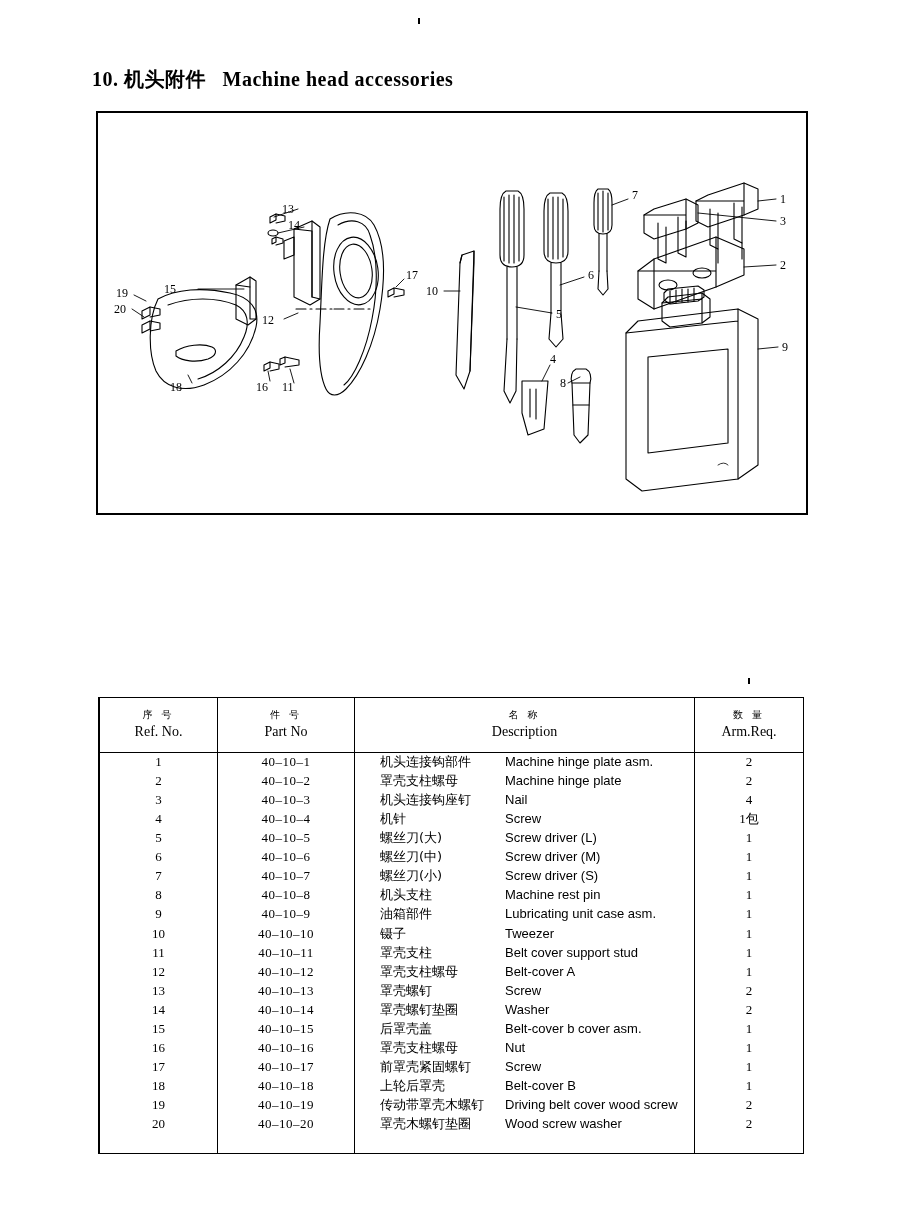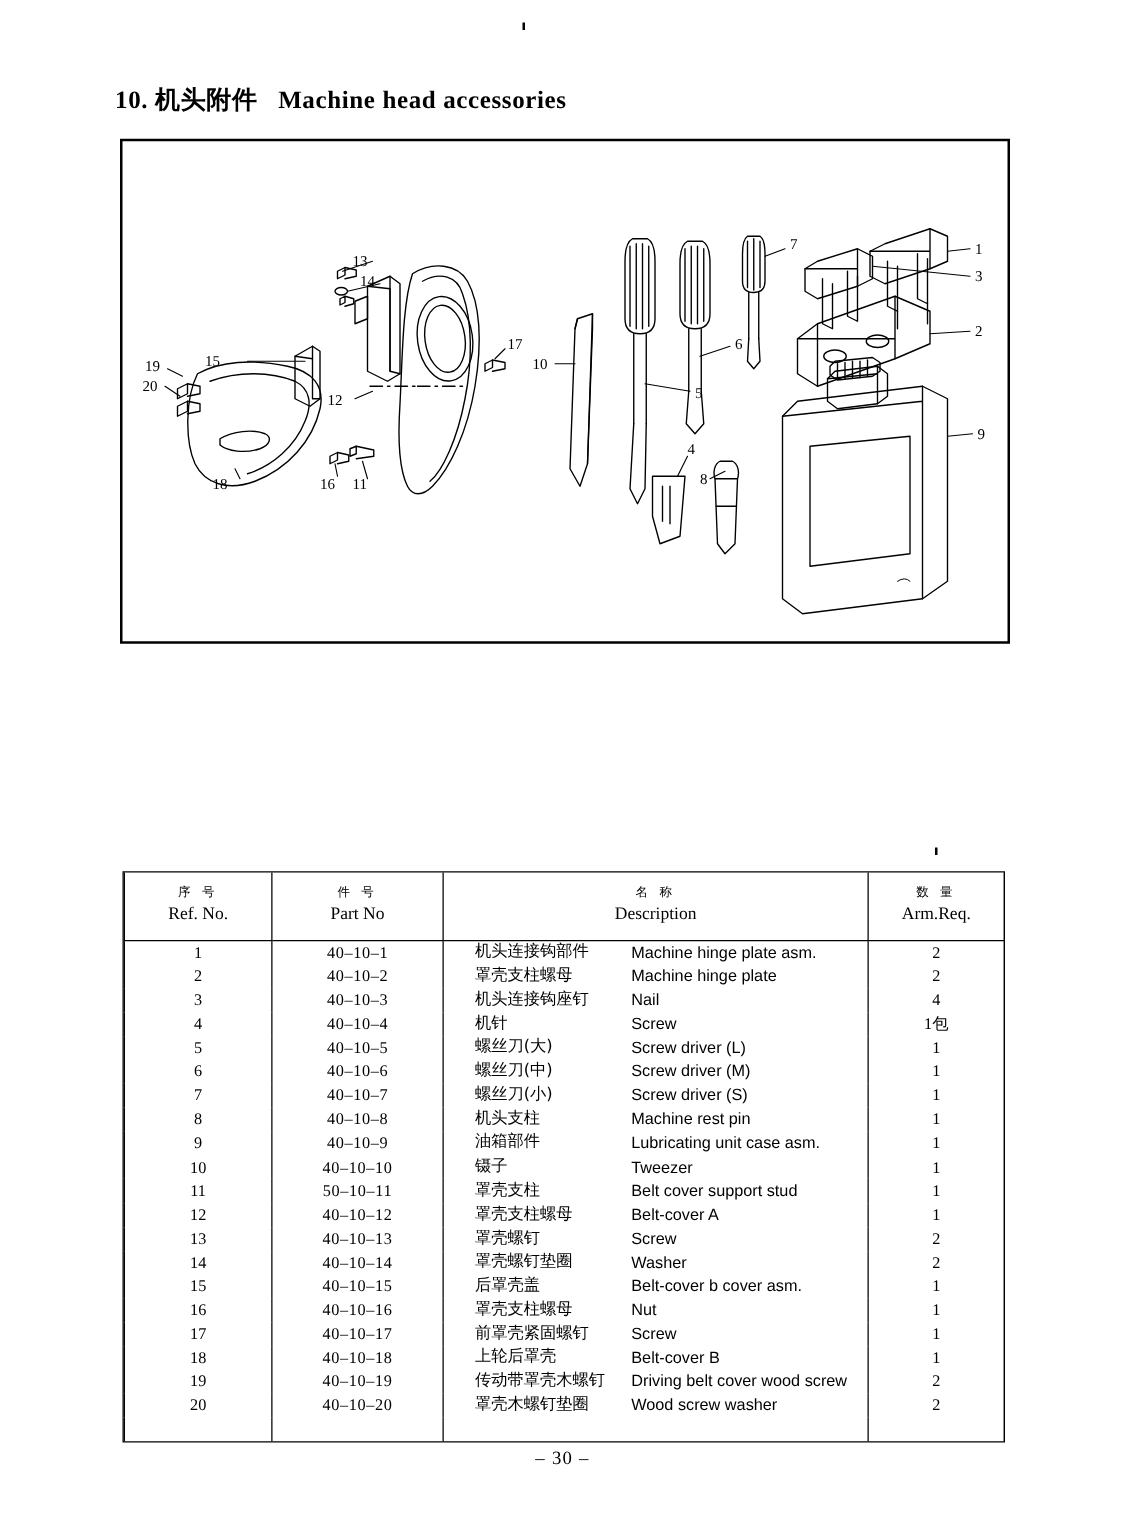--- a/index.html
+++ b/index.html
@@ -473,21 +473,21 @@
             <td class="desc">
               <div class="wrap">
                 <span class="zh">镊子</span>
                 <span class="en">Tweezer</span>
               </div>
             </td>
             <td class="qty">1</td>
           </tr>
           <tr>
             <td class="ref">11</td>
-            <td class="part">50–10–11</td>
+            <td class="part">40–10–11</td>
             <td class="desc">
               <div class="wrap">
                 <span class="zh">罩壳支柱</span>
                 <span class="en">Belt cover support stud</span>
               </div>
             </td>
             <td class="qty">1</td>
           </tr>
           <tr>
             <td class="ref">12</td>
@@ -591,14 +591,13 @@
           <tr>
             <td>&nbsp;</td>
             <td>&nbsp;</td>
             <td>&nbsp;</td>
             <td>&nbsp;</td>
           </tr>
         </tbody>
     </table>
   </div>
 
-  <div class="footer">– 30 –</div>
 </div>
 
 </body></html>

